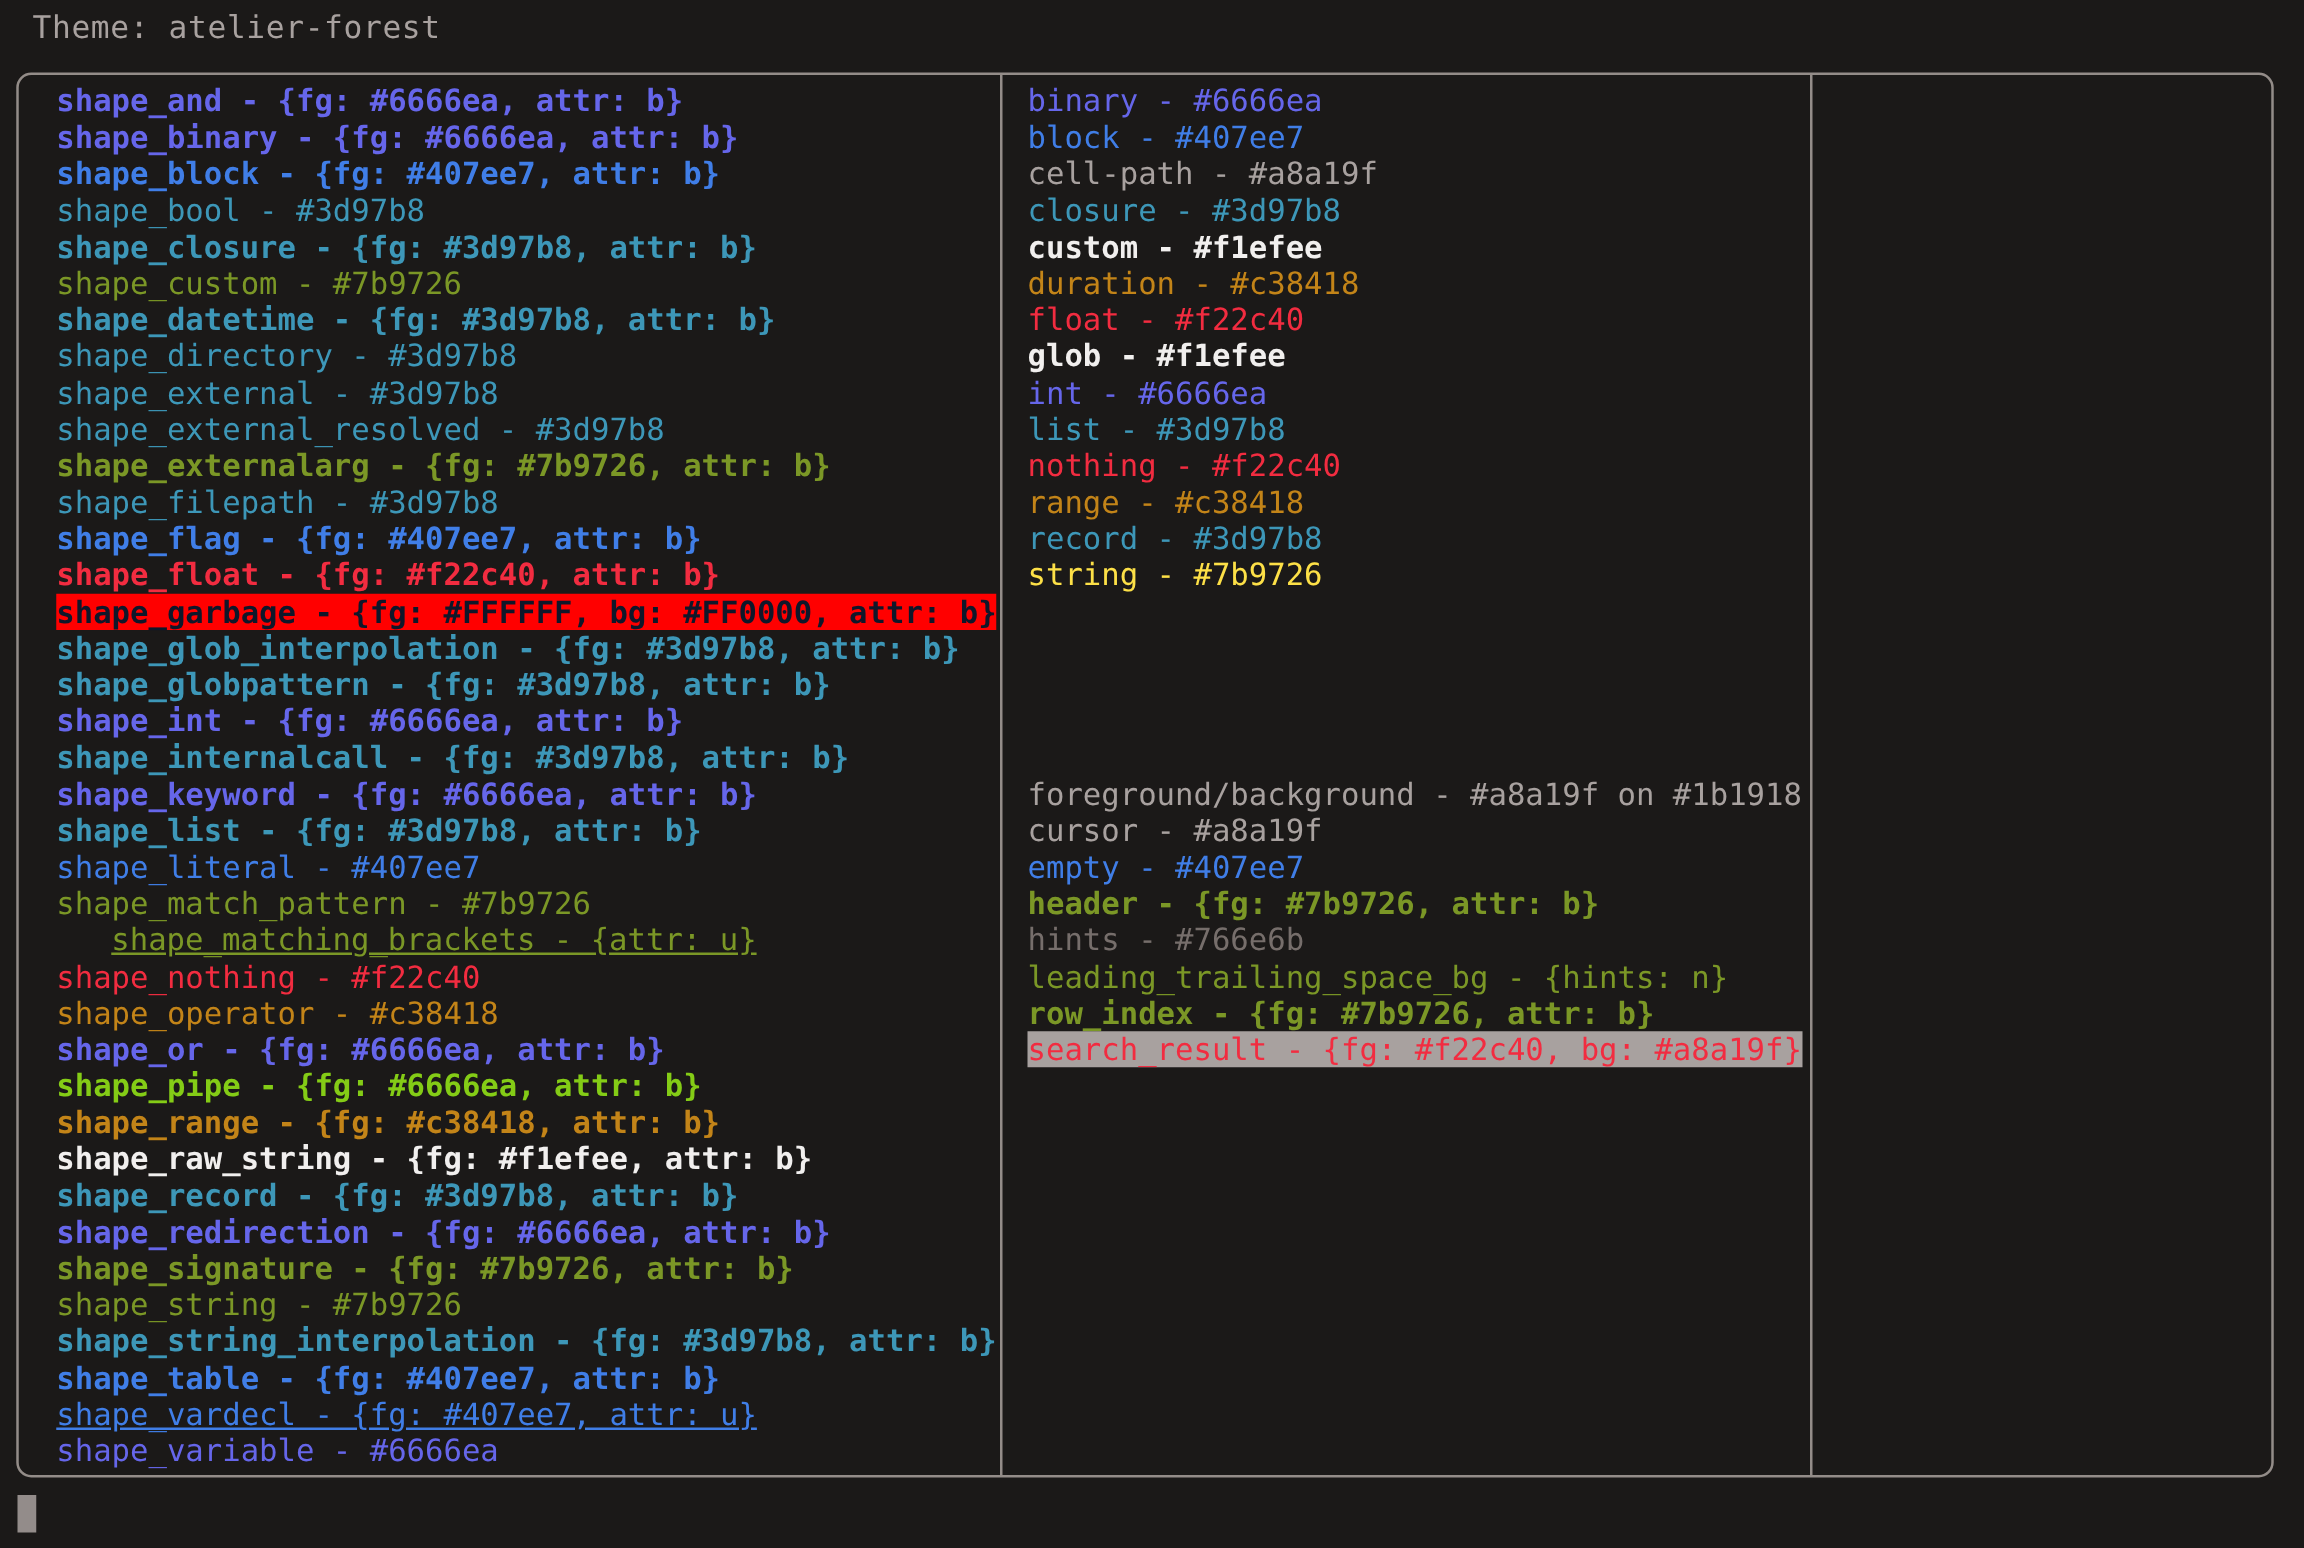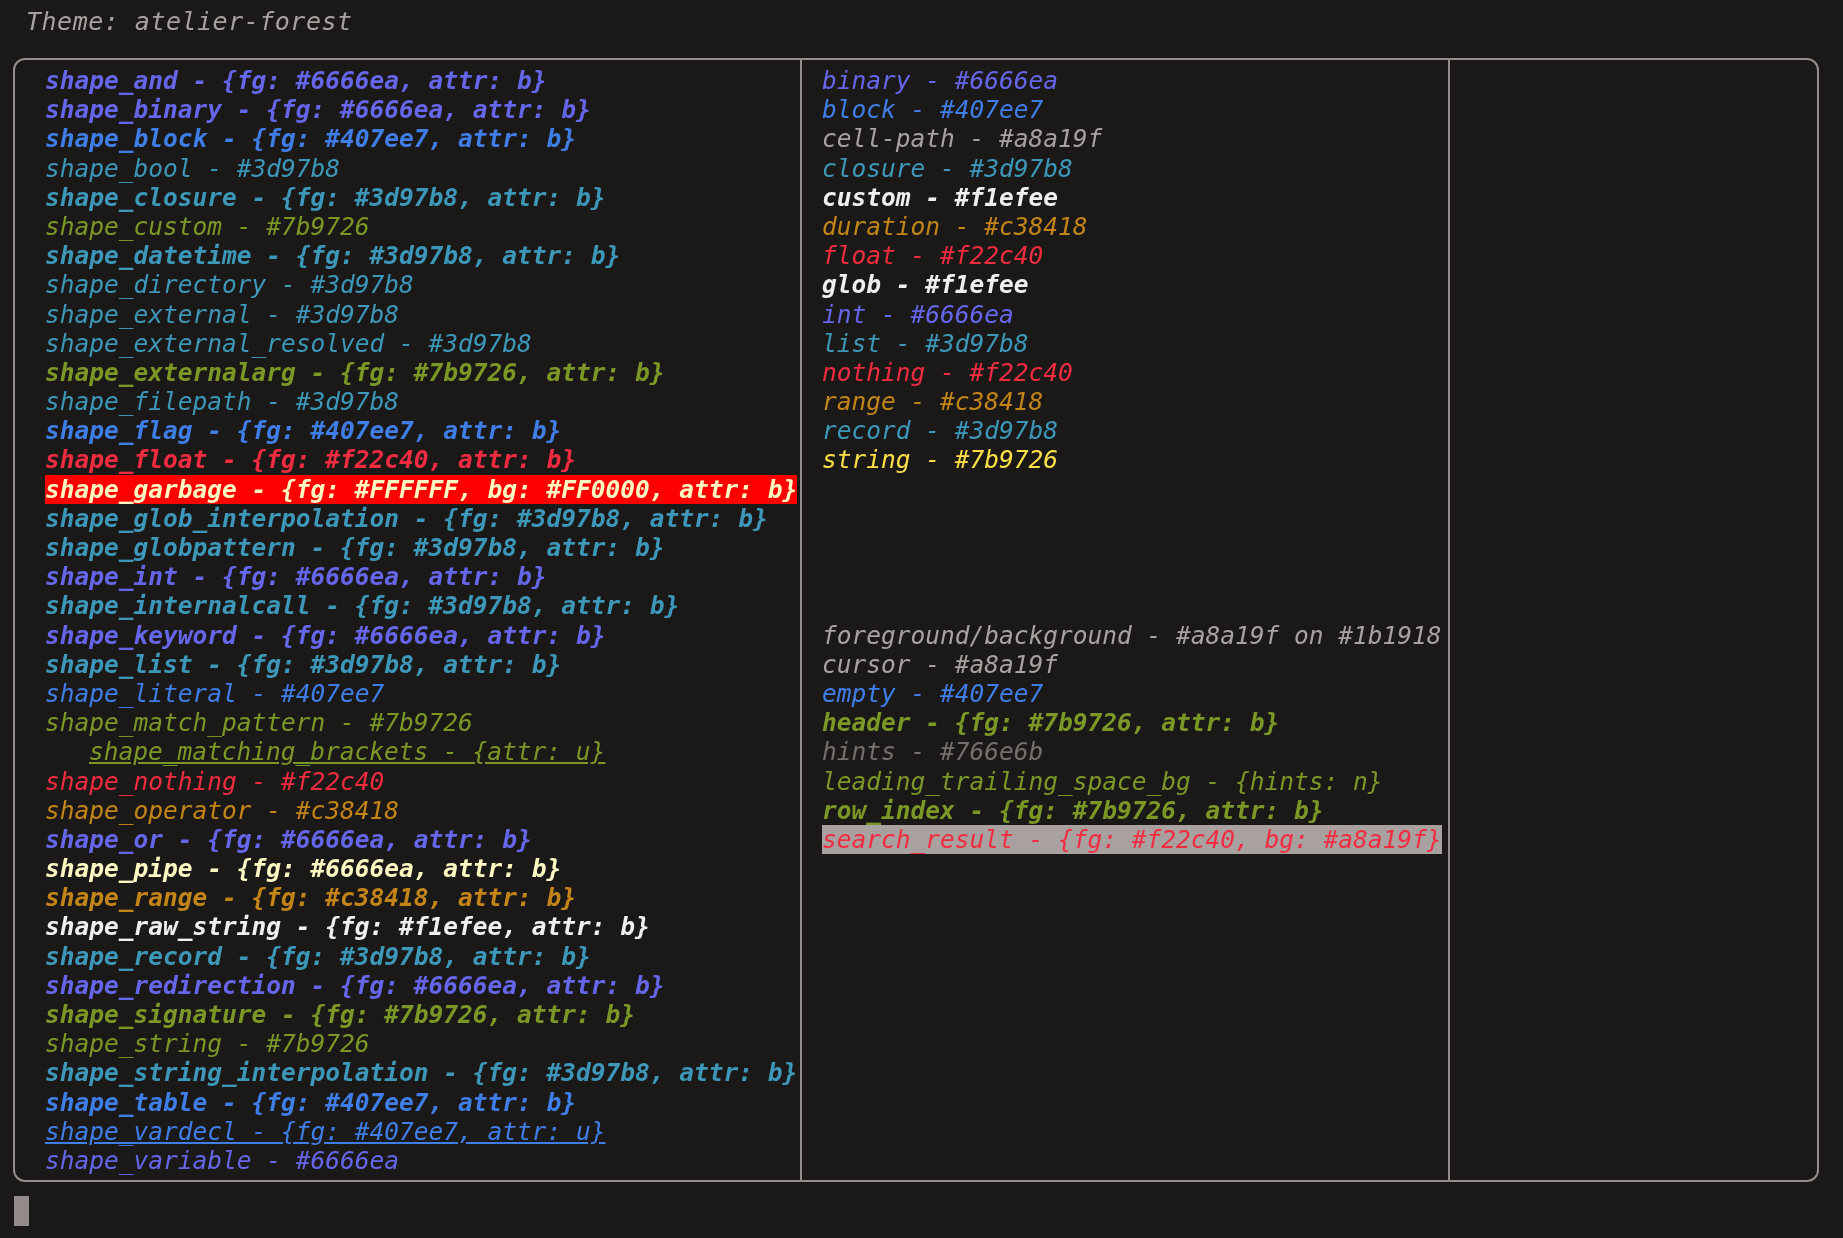--- a/index.html
+++ b/index.html
@@ -7,21 +7,21 @@
     margin: 0; padding: 0;
     background: #1b1918;
     width: 1843px; height: 1238px;
     overflow: hidden;
   }
   body {
     font-family: "DejaVu Sans Mono", "Liberation Mono", monospace;
     color: #a8a19f;
     -webkit-font-smoothing: antialiased;
   }
-  #root { position: relative; width: 1843px; height: 882px; font-style: italic; }
+  #root { position: relative; width: 1843px; height: 882px; }
 
   
   .title {
     position: absolute;
     left: 26px; top: 7px;
     font-size: 25px;
     letter-spacing: 0.5px;
     color: #a8a19f;
     white-space: pre;
   }
@@ -102,34 +102,34 @@
           <div class="row b" style="color: rgb(61, 151, 184);">shape_closure - {fg: #3d97b8, attr: b}</div>
           <div class="row" style="color: rgb(123, 151, 38);">shape_custom - #7b9726</div>
           <div class="row b" style="color: rgb(61, 151, 184);">shape_datetime - {fg: #3d97b8, attr: b}</div>
           <div class="row" style="color: rgb(61, 151, 184);">shape_directory - #3d97b8</div>
           <div class="row" style="color: rgb(61, 151, 184);">shape_external - #3d97b8</div>
           <div class="row" style="color: rgb(61, 151, 184);">shape_external_resolved - #3d97b8</div>
           <div class="row b" style="color: rgb(123, 151, 38);">shape_externalarg - {fg: #7b9726, attr: b}</div>
           <div class="row" style="color: rgb(61, 151, 184);">shape_filepath - #3d97b8</div>
           <div class="row b" style="color: rgb(64, 126, 231);">shape_flag - {fg: #407ee7, attr: b}</div>
           <div class="row b" style="color: rgb(242, 44, 64);">shape_float - {fg: #f22c40, attr: b}</div>
-          <div class="row b" style="color: #fef9c3;"><span class="hl" style="background: rgb(255, 0, 0);">shape_garbage - {fg: #FFFFFF, bg: #FF0000, attr: b}</span></div>
+          <div class="row b" style="color: #0f172a;"><span class="hl" style="background: rgb(255, 0, 0);">shape_garbage - {fg: #FFFFFF, bg: #FF0000, attr: b}</span></div>
           <div class="row b" style="color: rgb(61, 151, 184);">shape_glob_interpolation - {fg: #3d97b8, attr: b}</div>
           <div class="row b" style="color: rgb(61, 151, 184);">shape_globpattern - {fg: #3d97b8, attr: b}</div>
           <div class="row b" style="color: rgb(102, 102, 234);">shape_int - {fg: #6666ea, attr: b}</div>
           <div class="row b" style="color: rgb(61, 151, 184);">shape_internalcall - {fg: #3d97b8, attr: b}</div>
           <div class="row b" style="color: rgb(102, 102, 234);">shape_keyword - {fg: #6666ea, attr: b}</div>
           <div class="row b" style="color: rgb(61, 151, 184);">shape_list - {fg: #3d97b8, attr: b}</div>
           <div class="row" style="color: rgb(64, 126, 231);">shape_literal - #407ee7</div>
           <div class="row" style="color: rgb(123, 151, 38);">shape_match_pattern - #7b9726</div>
           <div class="row u" style="color: rgb(123, 151, 38); margin-left: 44px;">shape_matching_brackets - {attr: u}</div>
           <div class="row" style="color: rgb(242, 44, 64);">shape_nothing - #f22c40</div>
           <div class="row" style="color: rgb(195, 132, 24);">shape_operator - #c38418</div>
           <div class="row b" style="color: rgb(102, 102, 234);">shape_or - {fg: #6666ea, attr: b}</div>
-          <div class="row b" style="color: #fef9c3;">shape_pipe - {fg: #6666ea, attr: b}</div>
+          <div class="row b" style="color: #84cc16;">shape_pipe - {fg: #6666ea, attr: b}</div>
           <div class="row b" style="color: rgb(195, 132, 24);">shape_range - {fg: #c38418, attr: b}</div>
           <div class="row b" style="color: rgb(241, 239, 238);">shape_raw_string - {fg: #f1efee, attr: b}</div>
           <div class="row b" style="color: rgb(61, 151, 184);">shape_record - {fg: #3d97b8, attr: b}</div>
           <div class="row b" style="color: rgb(102, 102, 234);">shape_redirection - {fg: #6666ea, attr: b}</div>
           <div class="row b" style="color: rgb(123, 151, 38);">shape_signature - {fg: #7b9726, attr: b}</div>
           <div class="row" style="color: rgb(123, 151, 38);">shape_string - #7b9726</div>
           <div class="row b" style="color: rgb(61, 151, 184);">shape_string_interpolation - {fg: #3d97b8, attr: b}</div>
           <div class="row b" style="color: rgb(64, 126, 231);">shape_table - {fg: #407ee7, attr: b}</div>
           <div class="row u" style="color: rgb(64, 126, 231);">shape_vardecl - {fg: #407ee7, attr: u}</div>
           <div class="row" style="color: rgb(102, 102, 234);">shape_variable - #6666ea</div>

